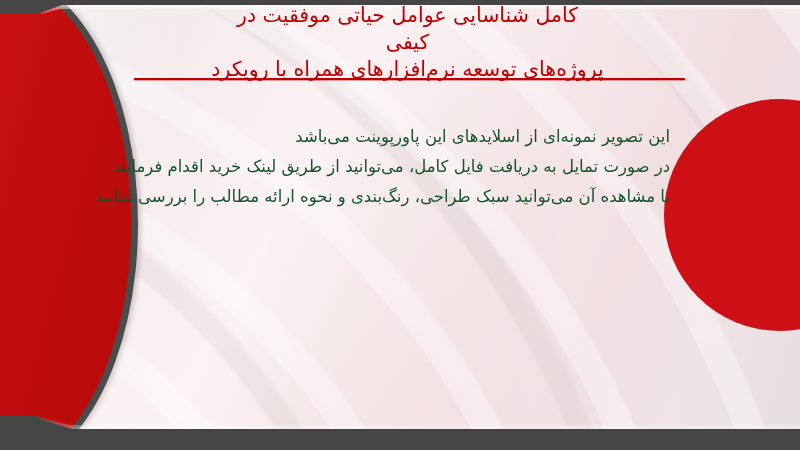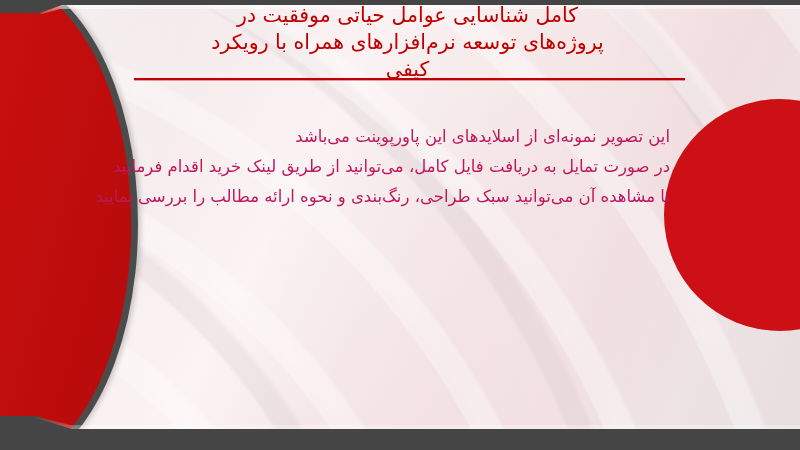--- a/index.html
+++ b/index.html
@@ -164,21 +164,21 @@
     box-shadow: 0 1px 0 rgba(180,0,0,0.35);
   }
 
   
   .body-block {
     position: absolute;
     right: 130px;
     top: 122px;
     width: 560px;
     text-align: right;
-    color: #be185d;
+    color: #14532d;
     font-size: 16.5px;
     line-height: 30px;
     white-space: nowrap;
     direction: rtl;
   }
   .body-line { display: block; }
 </style>
 </head>
 <body>
 
@@ -192,22 +192,22 @@
 
   <div class="left-lens">
     <div class="left-lens-inner"></div>
   </div>
 
   <div class="bar-top"></div>
   <div class="bar-top-edge"></div>
 
   <div class="title-block">
     <span class="title-line">کامل شناسایی عوامل حیاتی موفقیت در</span>
+    <span class="title-line">کیفی</span>
     <span class="title-line">پروژه‌های توسعه نرم‌افزارهای همراه با رویکرد</span>
-    <span class="title-line">کیفی</span>
   </div>
 
   <div class="title-rule"></div>
 
   <div class="body-block">
     <span class="body-line">این تصویر نمونه‌ای از اسلایدهای این پاورپوینت می‌باشد</span>
     <span class="body-line">در صورت تمایل به دریافت فایل کامل، می‌توانید از طریق لینک خرید اقدام فرمایید</span>
     <span class="body-line">با مشاهده آن می‌توانید سبک طراحی، رنگ‌بندی و نحوه ارائه مطالب را بررسی نمایید</span>
   </div>
 

